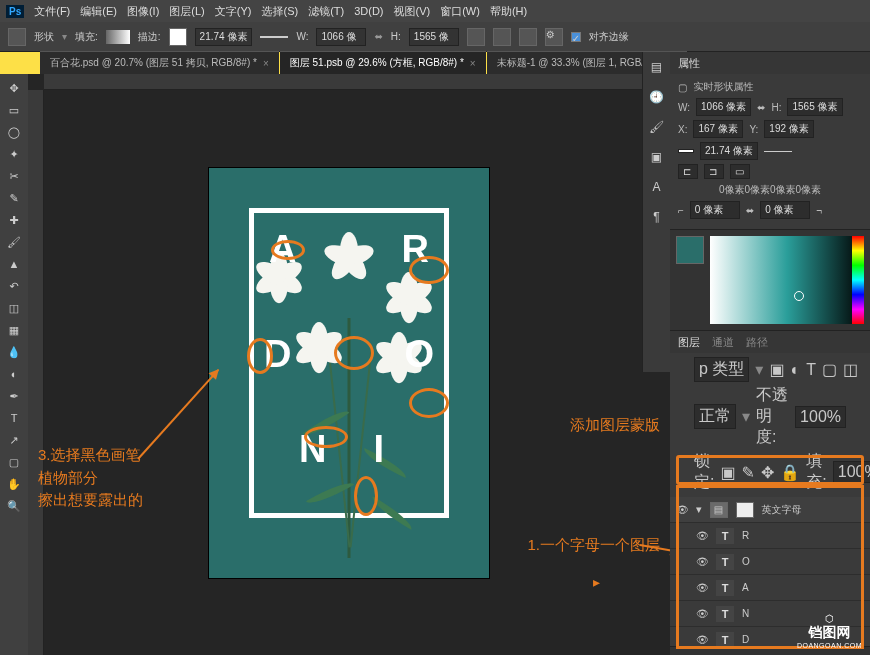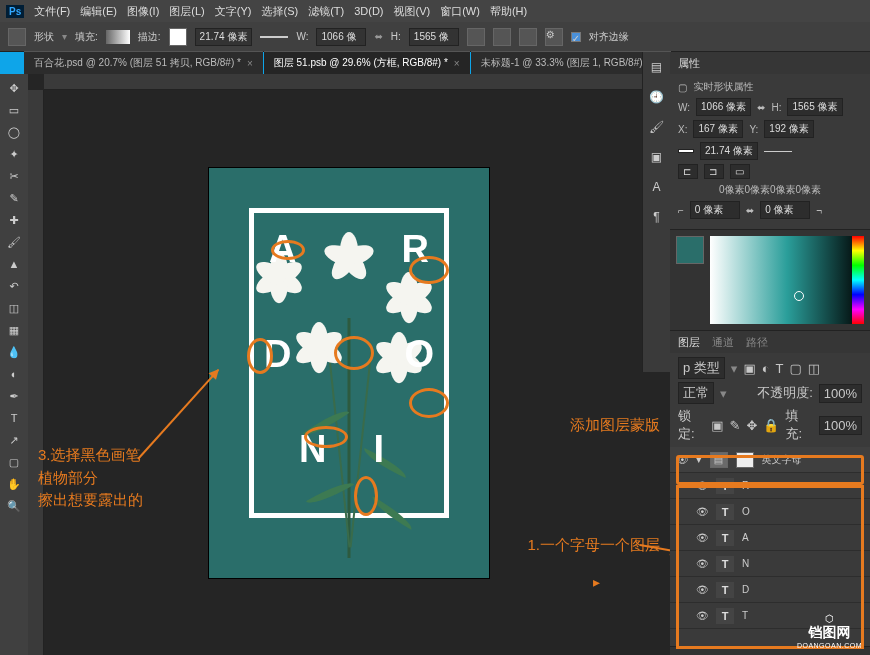--- a/index.html
+++ b/index.html
@@ -5,21 +5,21 @@
 *{margin:0;padding:0;box-sizing:border-box;font-family:"Microsoft YaHei",sans-serif;-webkit-font-smoothing:antialiased}
 body{background:#323232;color:#c8c8c8;font-size:11px;width:870px;height:655px;overflow:hidden;position:relative}
 .menubar{height:22px;background:#444;display:flex;align-items:center;padding:0 6px;gap:10px;font-size:11px;color:#ddd}
 .menubar span{cursor:default}
 .optionsbar{height:30px;background:#404040;display:flex;align-items:center;padding:0 8px;gap:8px;font-size:10px;color:#ccc;border-bottom:1px solid #222}
 .optionsbar .icon-slot{width:18px;height:18px;background:#555;border:1px solid #666}
 .optionsbar .swatch{width:24px;height:14px;background:linear-gradient(90deg,#666,#fff)}
 .optionsbar .numbox{background:#333;border:1px solid #222;padding:1px 4px;color:#ddd;min-width:50px;display:inline-block}
 .optionsbar .link-icon{color:#999}
 .optionsbar .chk{width:10px;height:10px;background:#555;border:1px solid #777;display:inline-block}
-.tabbar{height:22px;background:#0ea5e9;display:flex;align-items:flex-end;padding-left:24px;font-size:10px;color:#bbb}
+.tabbar{height:22px;background:#fde047;display:flex;align-items:flex-end;padding-left:40px;font-size:10px;color:#bbb}
 .tab{padding:4px 10px;background:#2c2c2c;margin-right:1px;border-top:1px solid #555;display:flex;align-items:center;gap:6px}
 .tab.active{background:#252525;color:#fff}
 .tab .close{color:#888;cursor:pointer}
 .workarea{position:absolute;top:74px;left:0;right:200px;bottom:0;display:flex}
 .tool-left{width:28px;background:#404040;display:flex;flex-direction:column;padding-top:4px;gap:2px}
 .tool-left .tool{width:24px;height:20px;margin:0 auto;background:#404040;display:flex;align-items:center;justify-content:center;color:#ccc;font-size:11px}
 .canvas-area{flex:1;background:#252525;position:relative;display:flex;align-items:center;justify-content:center}
 .ruler-h{position:absolute;top:0;left:16px;right:0;height:16px;background:#3a3a3a;border-bottom:1px solid #222}
 .ruler-v{position:absolute;top:16px;left:0;bottom:0;width:16px;background:#3a3a3a;border-right:1px solid #222}
 .artboard{width:280px;height:410px;background:#2a6e6a;position:relative;margin-top:16px;box-shadow:0 0 0 1px #000}
@@ -44,21 +44,21 @@
 .panel-hdr .ptab.active{color:#ddd}
 .panel-body{padding:6px 8px;font-size:10px;color:#bbb}
 .prop-row{display:flex;align-items:center;gap:6px;margin-bottom:4px}
 .prop-row .fld{background:#2d2d2d;border:1px solid #222;padding:1px 4px;min-width:50px;color:#ddd}
 .color-panel{height:100px;position:relative;background:#333;display:flex}
 .sw-big{width:28px;height:28px;background:#2a6e6a;border:1px solid #666;margin:6px}
 .gradient{flex:1;margin:6px 6px 6px 0;background:linear-gradient(to right,#fff,#2a9e9a,#000);position:relative}
 .gradient:after{content:"";position:absolute;right:0;top:0;bottom:0;width:12px;background:linear-gradient(#f00,#ff0,#0f0,#0ff,#00f,#f0f,#f00)}
 .hue-circle{position:absolute;width:10px;height:10px;border:1px solid #fff;border-radius:50%;right:60px;top:55px}
 .layers{flex:1;display:flex;flex-direction:column;min-height:210px}
-.layers-ctrl{padding:4px 8px;display:flex;flex-direction:column;gap:3px;font-size:13px}
+.layers-ctrl{padding:4px 24px;display:flex;flex-direction:column;gap:3px;font-size:16px}
 .lrow{display:flex;align-items:center;gap:6px}
 .lrow .sel{background:#2d2d2d;border:1px solid #222;padding:1px 4px;flex:0 0 auto}
 .layer-list{flex:1;overflow:hidden}
 .layer{display:flex;align-items:center;height:26px;padding:0 6px;gap:8px;border-bottom:1px solid #2d2d2d}
 .layer.group{background:#3f3f3f}
 .layer .eye{width:12px;color:#ccc;font-size:10px}
 .layer .thumb{width:18px;height:16px;background:#555;border:1px solid #666;display:flex;align-items:center;justify-content:center;font-size:10px}
 .layer .thumb.folder{background:#6a6a6a}
 .layer .thumb.mask{background:#eee}
 .layer .tthumb{width:18px;height:16px;background:#444;display:flex;align-items:center;justify-content:center;color:#ddd;font-size:11px;font-weight:bold}

